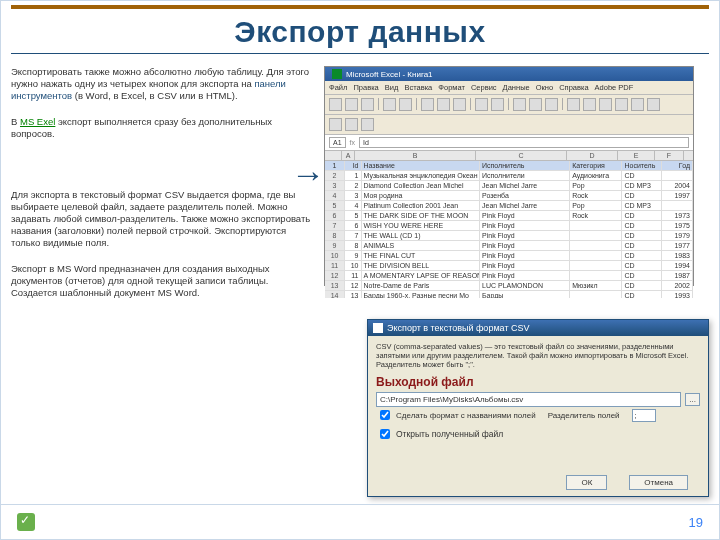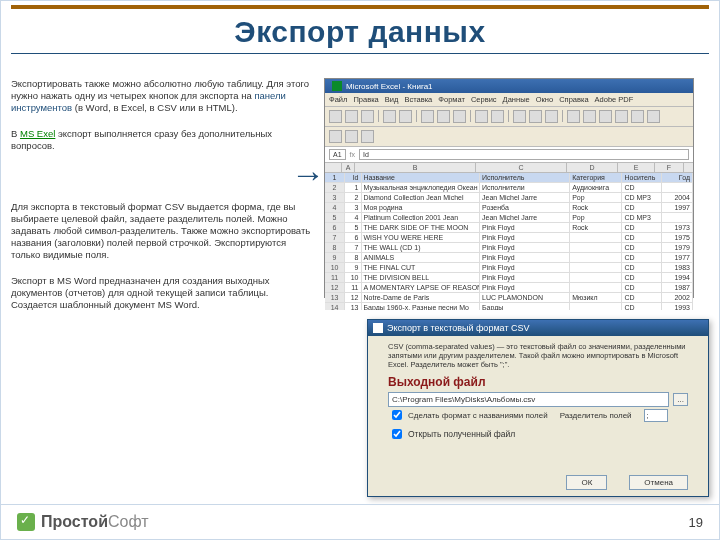--- a/index.html
+++ b/index.html
@@ -1,19 +1,19 @@
 <!DOCTYPE html>
 <html><head>
 <meta charset="utf-8">
 <style>
 body{margin:0;font-family:Arial,sans-serif;background:#fff;color:#333;width:720px;height:540px;overflow:hidden}
 .slide{width:720px;height:540px;position:relative;border:1px solid #c9d8e8;box-sizing:border-box}
 .header{border-top:4px solid #a16207;border-bottom:1px solid #1f4e79;margin:4px 10px 0 10px}
 .title{font-size:30px;font-weight:bold;color:#1f4e79;text-align:center;padding:6px 0 4px 0;letter-spacing:0.5px}
-.content{display:flex;margin:24px 10px 0 10px}
+.content{display:flex;margin:12px 10px 0 10px}
 .left-col{width:305px;padding-right:8px}
 .right-col{flex:1;position:relative}
 .text-block{font-size:9.5px;line-height:1.25;margin-bottom:14px;color:#333}
 .text-block .ul{color:#1f4e79}
 .text-block .grn{color:#008000;text-decoration:underline}
 .excel-shot{width:370px;height:220px;border:1px solid #888;background:#f4f4f4;font-size:7px;box-sizing:border-box;position:relative}
 .excel-title{background:linear-gradient(#3d70b2,#2a5a9a);color:#fff;padding:2px 7px;font-size:8px;display:flex;align-items:center}
 .excel-title .ic{width:10px;height:10px;background:#0a8a2a;margin-right:4px;display:inline-block}
 .excel-menus{background:#efe9d8;border-bottom:1px solid #bbb;padding:2px 4px;display:flex;gap:6px;font-size:7.5px;color:#333}
 .excel-tb{background:#efe9d8;border-bottom:1px solid #bbb;padding:3px 4px;display:flex;gap:3px;flex-wrap:wrap}
@@ -28,39 +28,39 @@
 .gh .a{width:12px}.gh .b{width:120px}.gh .c{width:90px}.gh .d{width:50px}.gh .e{width:36px}.gh .f{width:28px}
 .gr{display:flex;border-bottom:1px solid #ddd;font-size:7px}
 .gr div{border-right:1px solid #ddd;padding:1px 2px;overflow:hidden;white-space:nowrap;color:#333}
 .gr .rn{width:16px;text-align:center;background:#e8e8e8;color:#555}
 .gr .a{width:12px;text-align:right}.gr .b{width:120px}.gr .c{width:90px}.gr .d{width:50px}.gr .e{width:36px}.gr .f{width:28px;text-align:right}
 .gr.hd div{background:#c8d8f0;font-weight:normal;color:#333}
 .arrow{position:absolute;top:150px;left:290px;font-size:34px;color:#1f4e79}
 .csv-dialog{position:absolute;top:318px;left:366px;width:340px;height:176px;border:1px solid #1f4e79;background:#ece9d8;box-shadow:2px 2px 6px rgba(0,0,0,0.3);font-size:8.5px}
 .csv-title{background:linear-gradient(#3d70b2,#1f4e79);color:#fff;padding:3px 5px;font-size:9px;display:flex;align-items:center}
 .csv-title .ic{width:10px;height:10px;background:#fff;margin-right:4px;display:inline-block}
-.csv-body{padding:6px 20px}
+.csv-body{padding:6px 8px}
 .csv-desc{font-size:7.5px;color:#333;line-height:1.2;margin-bottom:6px}
 .csv-section{color:#8b1a1a;font-weight:bold;font-size:12px;margin:4px 0 3px 0}
 .csv-field{display:flex;align-items:center;gap:4px;}
 .csv-input{flex:1;border:1px solid #7f9db9;background:#fff;padding:2px 3px;font-size:8px}
 .csv-btn{border:1px solid #7f9db9;background:#f4f2ea;padding:1px 3px;font-size:8px}
 .csv-opts{display:flex;gap:12px;align-items:center;font-size:8px;margin-bottom:3px}
 .csv-chk{display:flex;align-items:center;gap:3px}
 .csv-chk input{width:10px;height:10px}
 .csv-sep-in{width:18px;border:1px solid #7f9db9;background:#fff;padding:1px 2px;font-size:8px}
 .csv-foot{position:absolute;bottom:6px;right:20px;display:flex;gap:22px}
 .csv-foot .csv-btn{padding:2px 14px}
 .footer{position:absolute;bottom:0;left:0;right:0;height:34px;border-top:1px solid #c9d8e8;display:flex;align-items:center;justify-content:space-between;padding:0 16px}
 .logo{display:flex;align-items:center;gap:6px}
 .logo-ic{width:18px;height:18px;background:#6ab04c;border-radius:3px;position:relative}
 .logo-ic:before{content:"✓";color:#fff;font-size:12px;position:absolute;left:3px;top:0}
 .logo-txt{font-size:16px;color:#888}
 .logo-txt b{color:#555}
-.pg{font-size:13px;color:#404040}
+.pg{font-size:13px;color:#3b82f6}
 </style>
 </head>
 <body>
 
 <div class="slide">
   <div class="header">
     <div class="title">Экспорт данных</div>
   </div>
   <div class="content">
     <div class="left-col">
@@ -299,17 +299,16 @@
       <div class="csv-foot">
         <span class="csv-btn">ОК</span>
         <span class="csv-btn">Отмена</span>
       </div>
     </div>
   </div>
 
   <div class="footer">
     <div class="logo">
       <span class="logo-ic"></span>
-      <span class="logo-txt"><b>Простой</b><span>Софт</span></span>
     </div>
     <div class="pg">19</div>
   </div>
 </div>
 
 </body></html>

